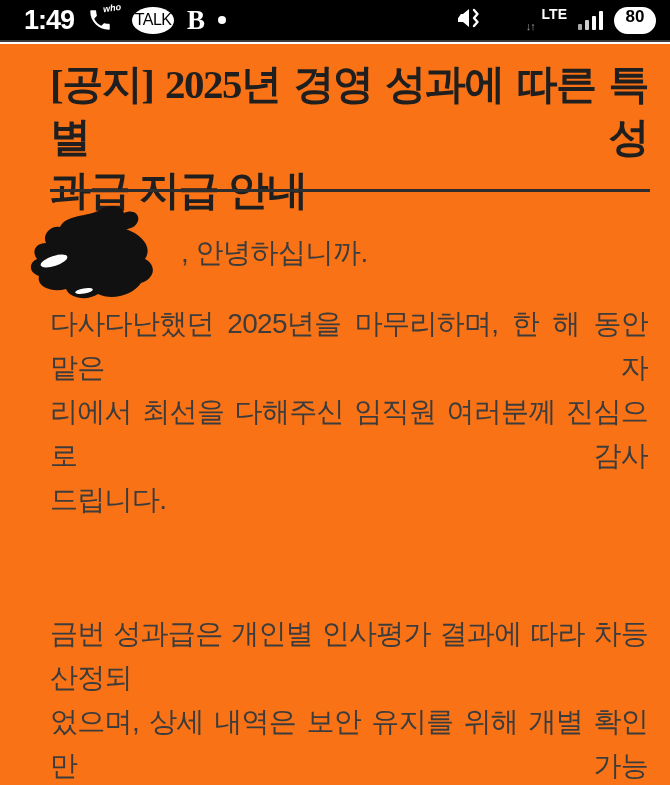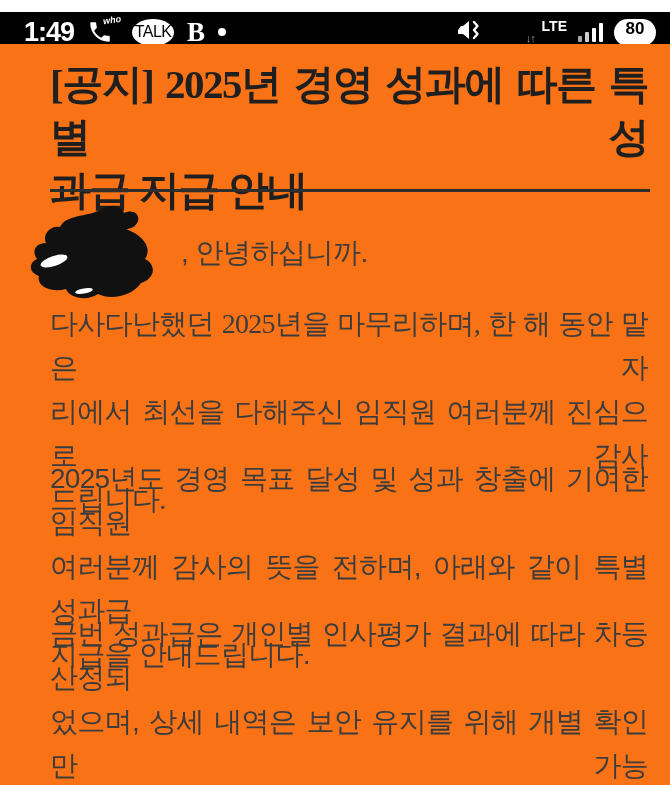--- a/index.html
+++ b/index.html
@@ -1,21 +1,21 @@
 <!DOCTYPE html>
 <html><head>
 <meta charset="utf-8">
 <style>
   html,body{margin:0;padding:0;background:#e8e8e8;}
   .screen{position:relative;width:670px;height:785px;background:#ffffff;overflow:hidden;
           font-family:"Liberation Sans",sans-serif;}
   
   .status-bar{position:absolute;top:0;left:0;width:670px;height:42px;background:#000;
               border-bottom:2px solid #3c3c3c;display:flex;align-items:center;
-              justify-content:space-between;box-sizing:border-box;padding:0 14px 0 24px;color:#fff;margin-top:12px;}
+              justify-content:space-between;box-sizing:border-box;padding:0 14px 0 24px;color:#fff;}
   .sb-left{display:flex;align-items:center;gap:13px;}
   .sb-right{display:flex;align-items:center;gap:11px;}
   .sb-time{font-size:27px;font-weight:700;letter-spacing:-1px;}
   .whowho{position:relative;width:32px;height:32px;}
   .whowho svg{position:absolute;left:0;top:3px;}
   .who-label{position:absolute;right:-2px;top:0;font-size:9px;font-style:italic;font-weight:700;
              color:#fff;line-height:8px;transform:rotate(-8deg);}
   .kakao{position:relative;width:42px;height:27px;background:#fff;border-radius:50%;
          display:flex;align-items:center;justify-content:center;}
   .kakao .talk-label{color:#000;font-size:16px;font-weight:400;letter-spacing:-0.5px;}
@@ -41,21 +41,21 @@
   .title{position:absolute;top:14px;left:50px;right:22px;margin:0;font-weight:800;
          font-size:41px;line-height:53px;color:#1f1f1f;letter-spacing:-1.5px;}
   .t-line{display:block;}
   .jl{text-align:justify;text-align-last:justify;}
   .serif{font-family:"Liberation Serif","Liberation Sans",serif;font-weight:700;}
   .divider{position:absolute;top:145px;left:50px;right:20px;height:3px;background:#2e2e2e;}
   .scribble{position:absolute;left:26px;top:157px;width:150px;height:102px;}
   .greet-text{position:absolute;left:181px;top:190px;font-size:28px;color:#3c3c3c;letter-spacing:-0.5px;}
   .para{position:absolute;left:50px;right:22px;margin:0;font-size:28px;line-height:44px;
         color:#3c3c3c;letter-spacing:-0.7px;}
-  .p1{top:258px;font-family:Liberation Serif, serif;}
+  .p1{top:258px;}
   .p2{top:413px;}
   .p3{top:568px;}
   .line{display:block;}
 </style>
 </head>
 <body>
 
 <div class="screen">
 
   <div class="status-bar">
@@ -112,25 +112,20 @@
       <ellipse cx="58" cy="90" rx="9" ry="2.6" fill="#ffffff" transform="rotate(-10 58 90)"></ellipse>
     </svg>
     <span class="greet-text">, 안녕하십니까.</span>
 
     <p class="para p1">
       <span class="line jl">다사다난했던 2025년을 마무리하며, 한 해 동안 맡은 자</span>
       <span class="line jl">리에서 최선을 다해주신 임직원 여러분께 진심으로 감사</span>
       <span class="line">드립니다.</span>
     </p>
 
-    <p class="para p2">
-      <span class="line jl">2025년도 경영 목표 달성 및 성과 창출에 기여한 임직원</span>
-      <span class="line jl">여러분께 감사의 뜻을 전하며, 아래와 같이 특별 성과급</span>
-      <span class="line">지급을 안내드립니다.</span>
-    </p>
 
     <p class="para p3">
       <span class="line jl">금번 성과급은 개인별 인사평가 결과에 따라 차등 산정되</span>
       <span class="line jl">었으며, 상세 내역은 보안 유지를 위해 개별 확인만 가능</span>
 
     </p>
 
   </div>
 </div>
 

